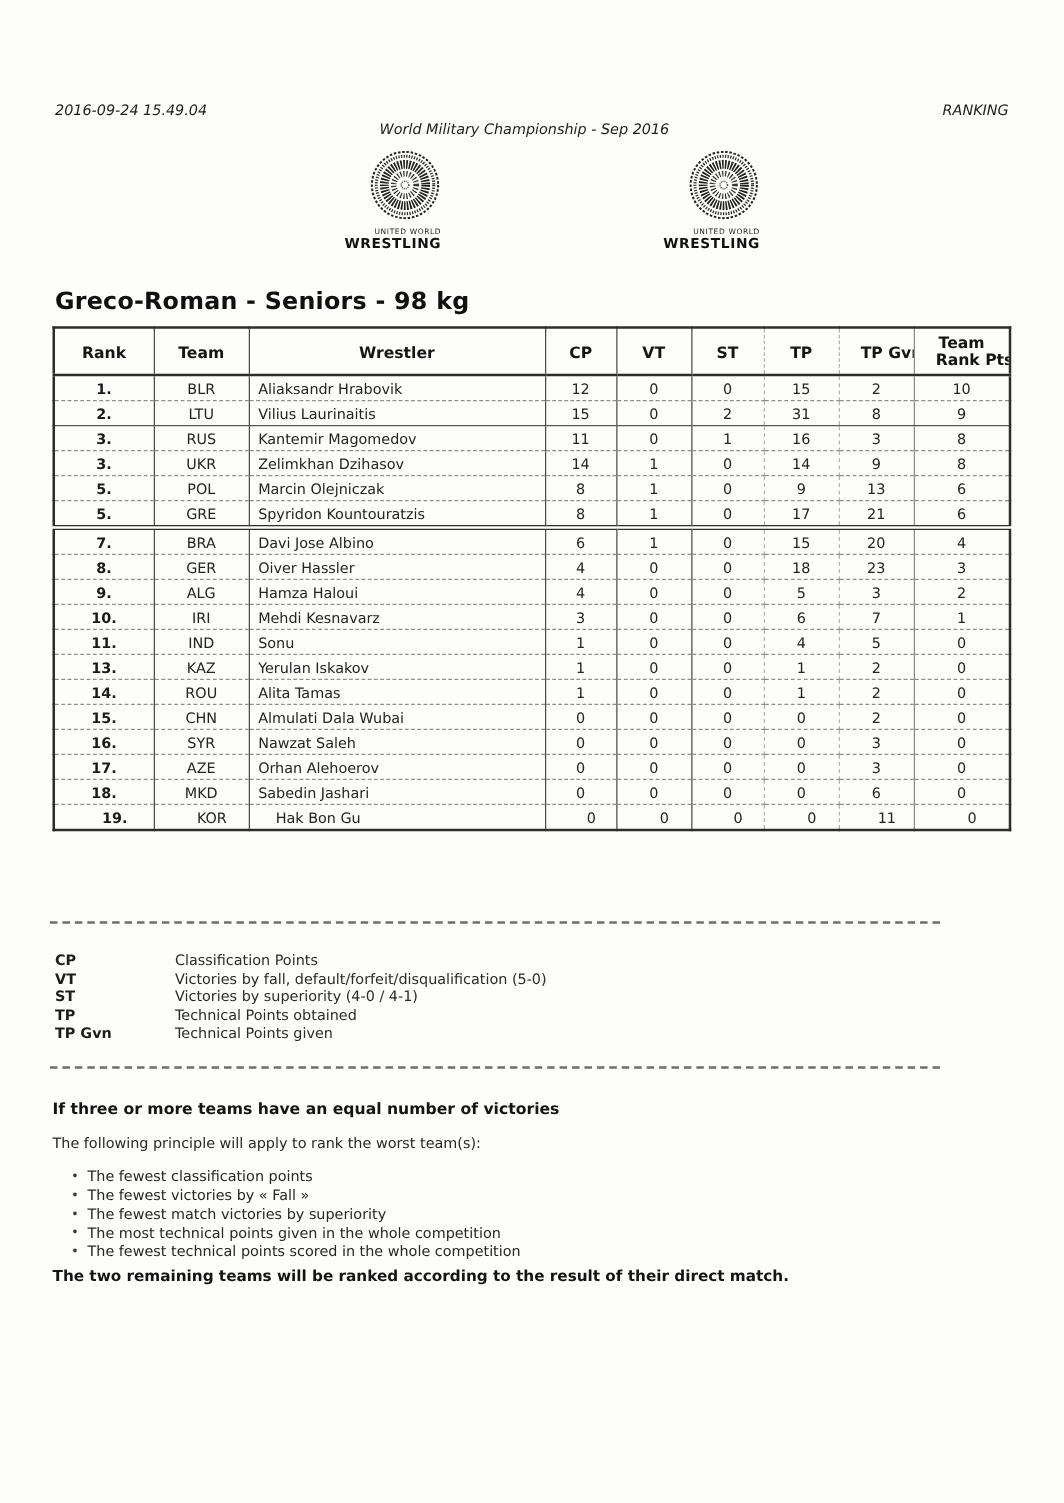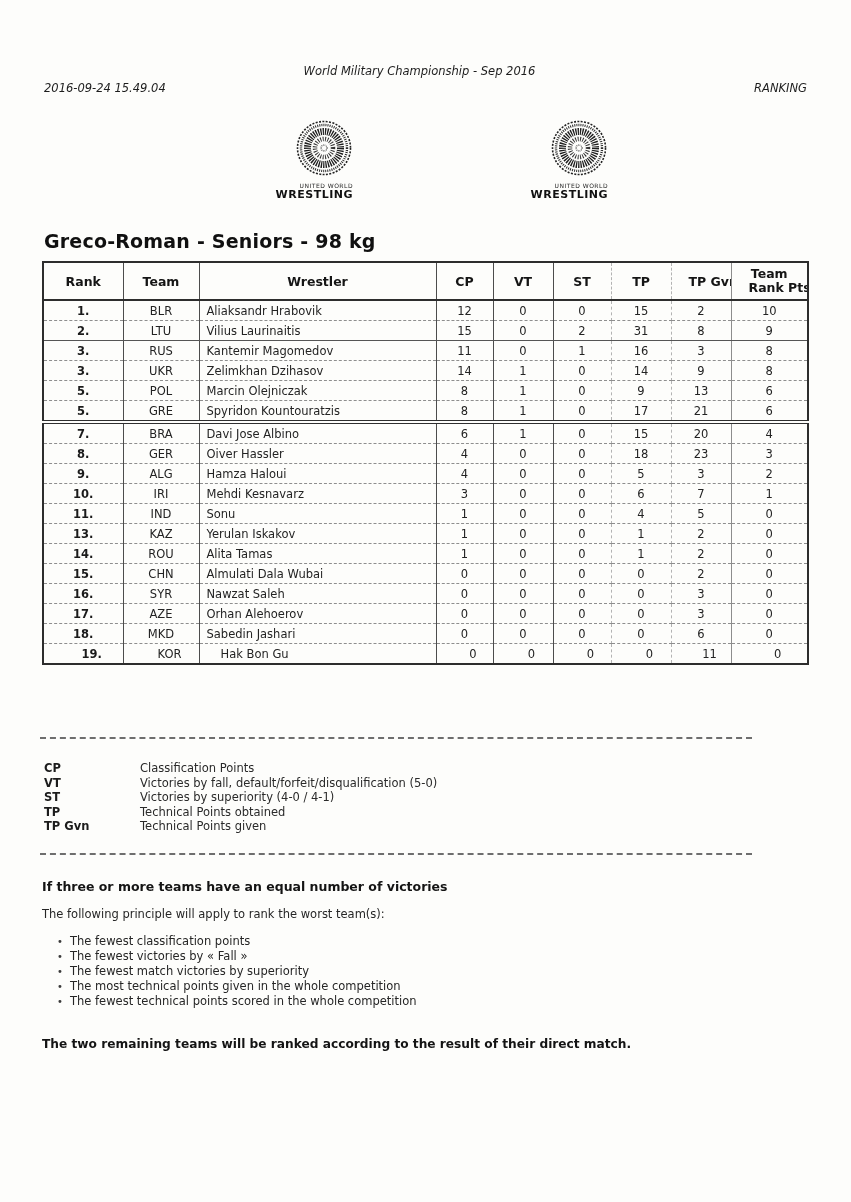--- a/index.html
+++ b/index.html
@@ -10,21 +10,21 @@
     color:#242424;
     position:relative;
     overflow:hidden;
   }
   
   .doc-header {
     display:flex; justify-content:space-between; align-items:baseline;
     padding:64px 44px 0 44px;
     font-style:italic; font-size:11.5px; color:#1d1d1d;
   }
-  .doc-header .center { position:absolute; left:0; right:12px; text-align:center; }
+  .doc-header .center { position:absolute; left:0; right:12px; text-align:center;margin-top:32px; }
   .doc-header .right  { margin-left:auto;margin-top:17px; }
   
   .logos {
     margin-top:24px;
     display:flex; justify-content:center; gap:145px;
   }
   .uww-logo { text-align:right; width:110px; }
   .uww-logo .l1 { font-size:6px; letter-spacing:0.5px; color:#1c1c1c; margin-top:1px; }
   .uww-logo .l2 { font-size:11px; font-weight:bold; letter-spacing:0.5px; color:#111; line-height:11px; }
   
@@ -70,21 +70,21 @@
   .legend-desc { color:#2a2a2a; }
   
   .tiebreak { margin:24px 44px 0 42px; }
   .tiebreak-heading { font-size:12.5px; font-weight:bold; color:#141414; }
   .tiebreak-intro { margin-top:13px; font-size:11.5px; color:#262626; }
   ul.tiebreak-list { margin:13px 0 0 0; padding-left:28px; list-style:none; }
   ul.tiebreak-list li { font-size:11.5px; line-height:15px; color:#262626; position:relative; }
   ul.tiebreak-list li::before {
     content:"•"; position:absolute; left:-13px; color:#3a3a3a; font-size:10px;
   }
-  .tiebreak-footer { margin-top:28px; font-size:12.2px; font-weight:bold; color:#141414; }
+  .tiebreak-footer { margin-top:5px; font-size:12.2px; font-weight:bold; color:#141414; }
 </style>
 </head>
 <body>
 
 <div class="doc-header">
   <span>2016-09-24 15.49.04</span>
   <span class="center">World Military Championship - Sep 2016</span>
   <span class="right">RANKING</span>
 </div>
 

